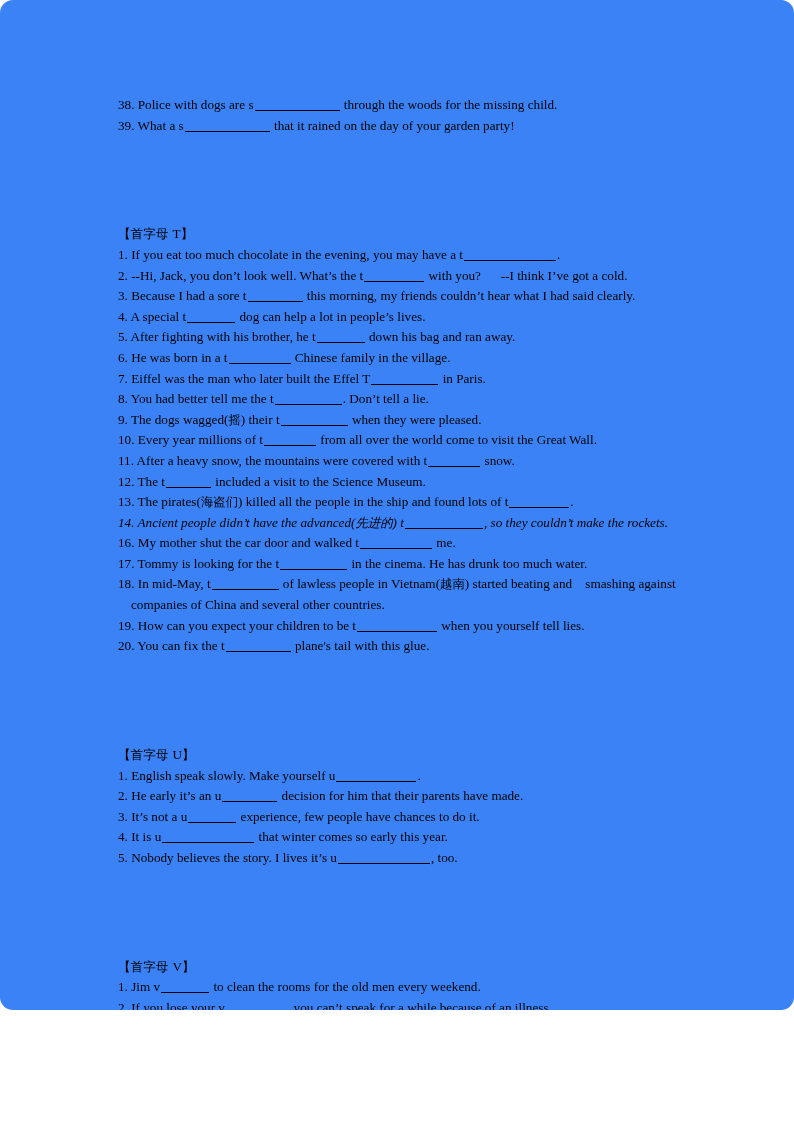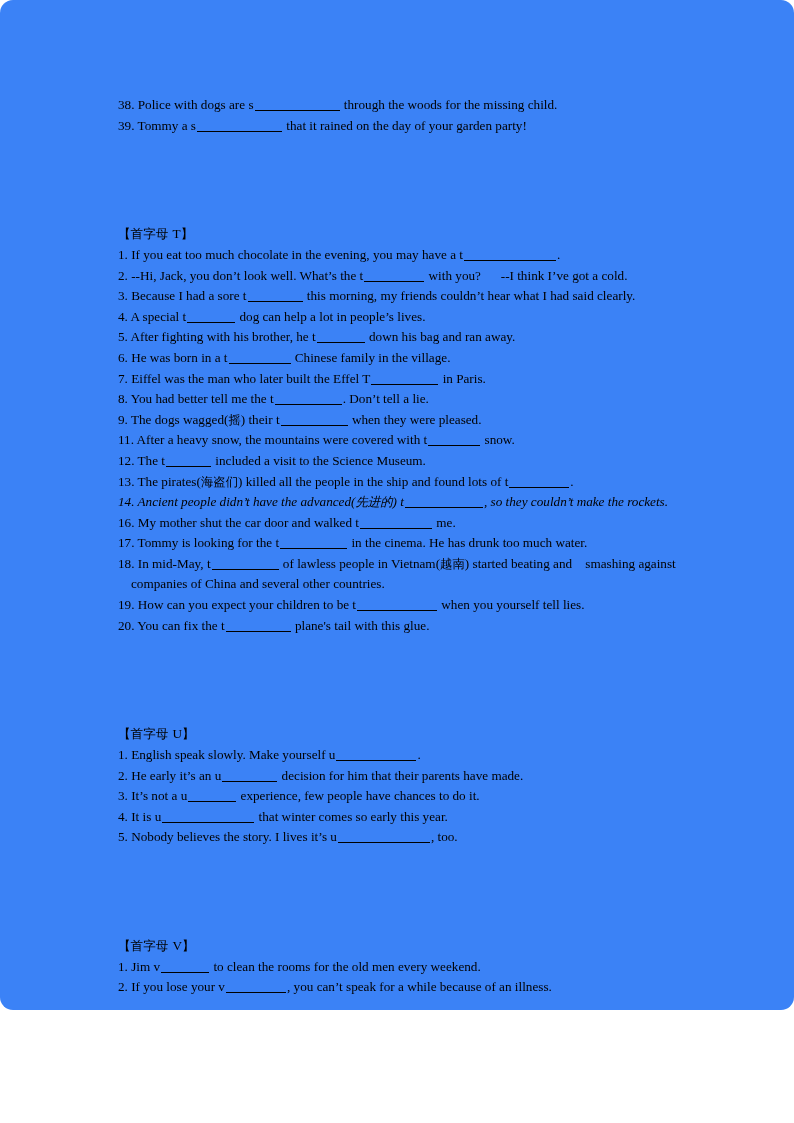--- a/index.html
+++ b/index.html
@@ -82,34 +82,35 @@
     color: #000;
   }
 </style>
 </head>
 <body>
 
 <div class="page">
   <div class="content">
     <div id="carryover-block">
         <div class="line"><span>38. </span><span>Police with dogs are s</span><span class="blank" style="width: 85px;"></span><span> through the woods for the missing child.</span></div>
-        <div class="line"><span>39. </span><span>Tommy a s</span><span class="blank" style="width: 85px;"></span><span> that it rained on the day of your garden party!</span></div>
+        <div class="line"><span>39. </span><span>What a s</span><span class="blank" style="width: 85px;"></span><span> that it rained on the day of your garden party!</span></div>
       </div>
     <div id="sections-block">
         <div class="gap2"></div>
         <div class="section-head"><span class="bracket">【</span><span class="cjk">首字母</span> <span class="letter">T</span><span class="bracket">】</span></div>
         <div class="line"><span>1. </span><span>If you eat too much chocolate in the evening, you may have a t</span><span class="blank" style="width: 92px;"></span><span>.</span></div>
         <div class="line"><span>2. </span><span>--Hi, Jack, you don’t look well. What’s the t</span><span class="blank" style="width: 60px;"></span><span> with you?      --I think I’ve got a cold.</span></div>
         <div class="line"><span>3. </span><span>Because I had a sore t</span><span class="blank" style="width: 55px;"></span><span> this morning, my friends couldn’t hear what I had said clearly.</span></div>
         <div class="line"><span>4. </span><span>A special t</span><span class="blank" style="width: 48px;"></span><span> dog can help a lot in people’s lives.</span></div>
         <div class="line"><span>5. </span><span>After fighting with his brother, he t</span><span class="blank" style="width: 48px;"></span><span> down his bag and ran away.</span></div>
         <div class="line"><span>6. </span><span>He was born in a t</span><span class="blank" style="width: 62px;"></span><span> Chinese family in the village.</span></div>
         <div class="line"><span>7. </span><span>Eiffel was the man who later built the Effel T</span><span class="blank" style="width: 67px;"></span><span> in Paris.</span></div>
         <div class="line"><span>8. </span><span>You had better tell me the t</span><span class="blank" style="width: 67px;"></span><span>. Don’t tell a lie.</span></div>
         <div class="line"><span>9. </span><span>The dogs wagged(<span class="cjkglyph">摇</span>) their t</span><span class="blank" style="width: 67px;"></span><span> when they were pleased.</span></div>
+        <div class="line"><span>10. </span><span>Every year millions of t</span><span class="blank" style="width: 52px;"></span><span> from all over the world come to visit the Great Wall.</span></div>
         <div class="line"><span>11. </span><span>After a heavy snow, the mountains were covered with t</span><span class="blank" style="width: 52px;"></span><span> snow.</span></div>
         <div class="line"><span>12. </span><span>The t</span><span class="blank" style="width: 45px;"></span><span> included a visit to the Science Museum.</span></div>
         <div class="line"><span>13. </span><span>The pirates(<span class="cjkglyph">海盗们</span>) killed all the people in the ship and found lots of t</span><span class="blank" style="width: 60px;"></span><span>.</span></div>
         <div class="line hang justify"><span>14. </span><span>Ancient people didn’t have the advanced(<span class="cjkglyph">先进的</span>) t</span><span class="blank" style="width: 78px;"></span><span>, so they couldn’t make the rockets.</span></div>
         <div class="line"><span>16. </span><span>My mother shut the car door and walked t</span><span class="blank" style="width: 72px;"></span><span> me.</span></div>
         <div class="line"><span>17. </span><span>Tommy is looking for the t</span><span class="blank" style="width: 67px;"></span><span> in the cinema. He has drunk too much water.</span></div>
         <div class="line hang"><span>18. </span><span>In mid-May, t</span><span class="blank" style="width: 67px;"></span><span> of lawless people in Vietnam(<span class="cjkglyph">越南</span>) started beating and    smashing against companies of China and several other countries.</span></div>
         <div class="line"><span>19. </span><span>How can you expect your children to be t</span><span class="blank" style="width: 80px;"></span><span> when you yourself tell lies.</span></div>
         <div class="line"><span>20. </span><span>You can fix the t</span><span class="blank" style="width: 65px;"></span><span> plane's tail with this glue.</span></div>
         <div class="gap2"></div>

